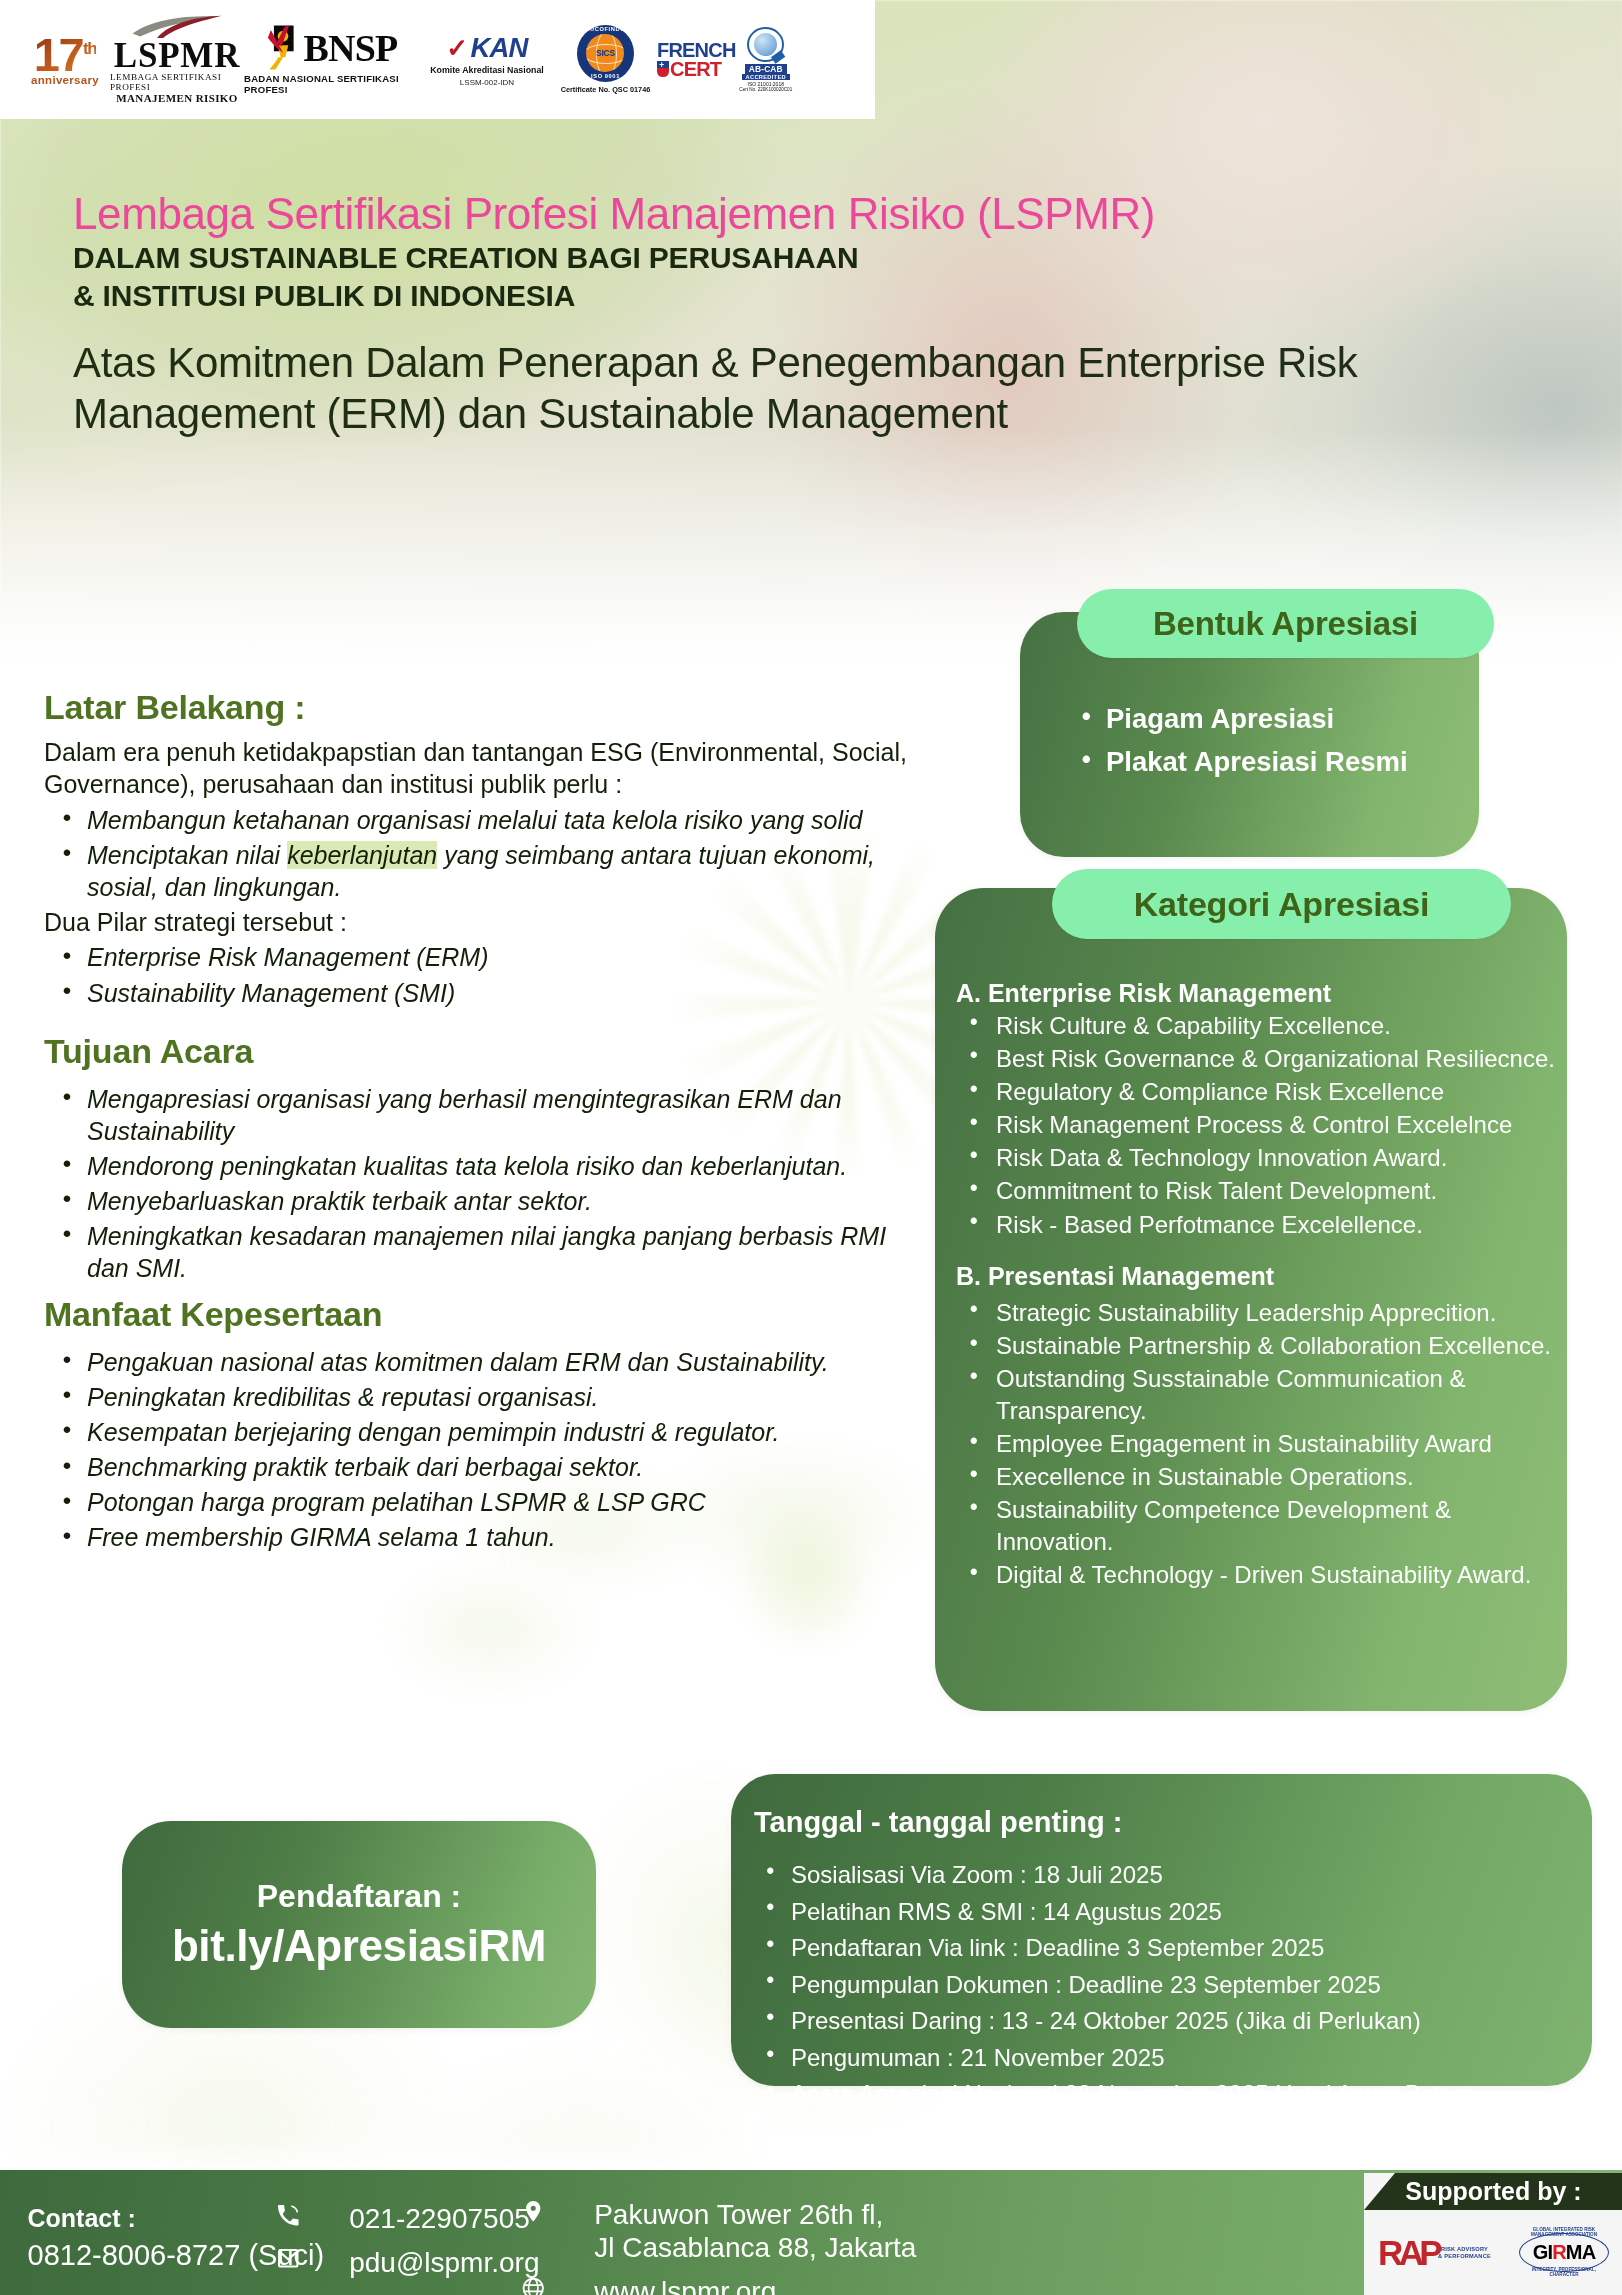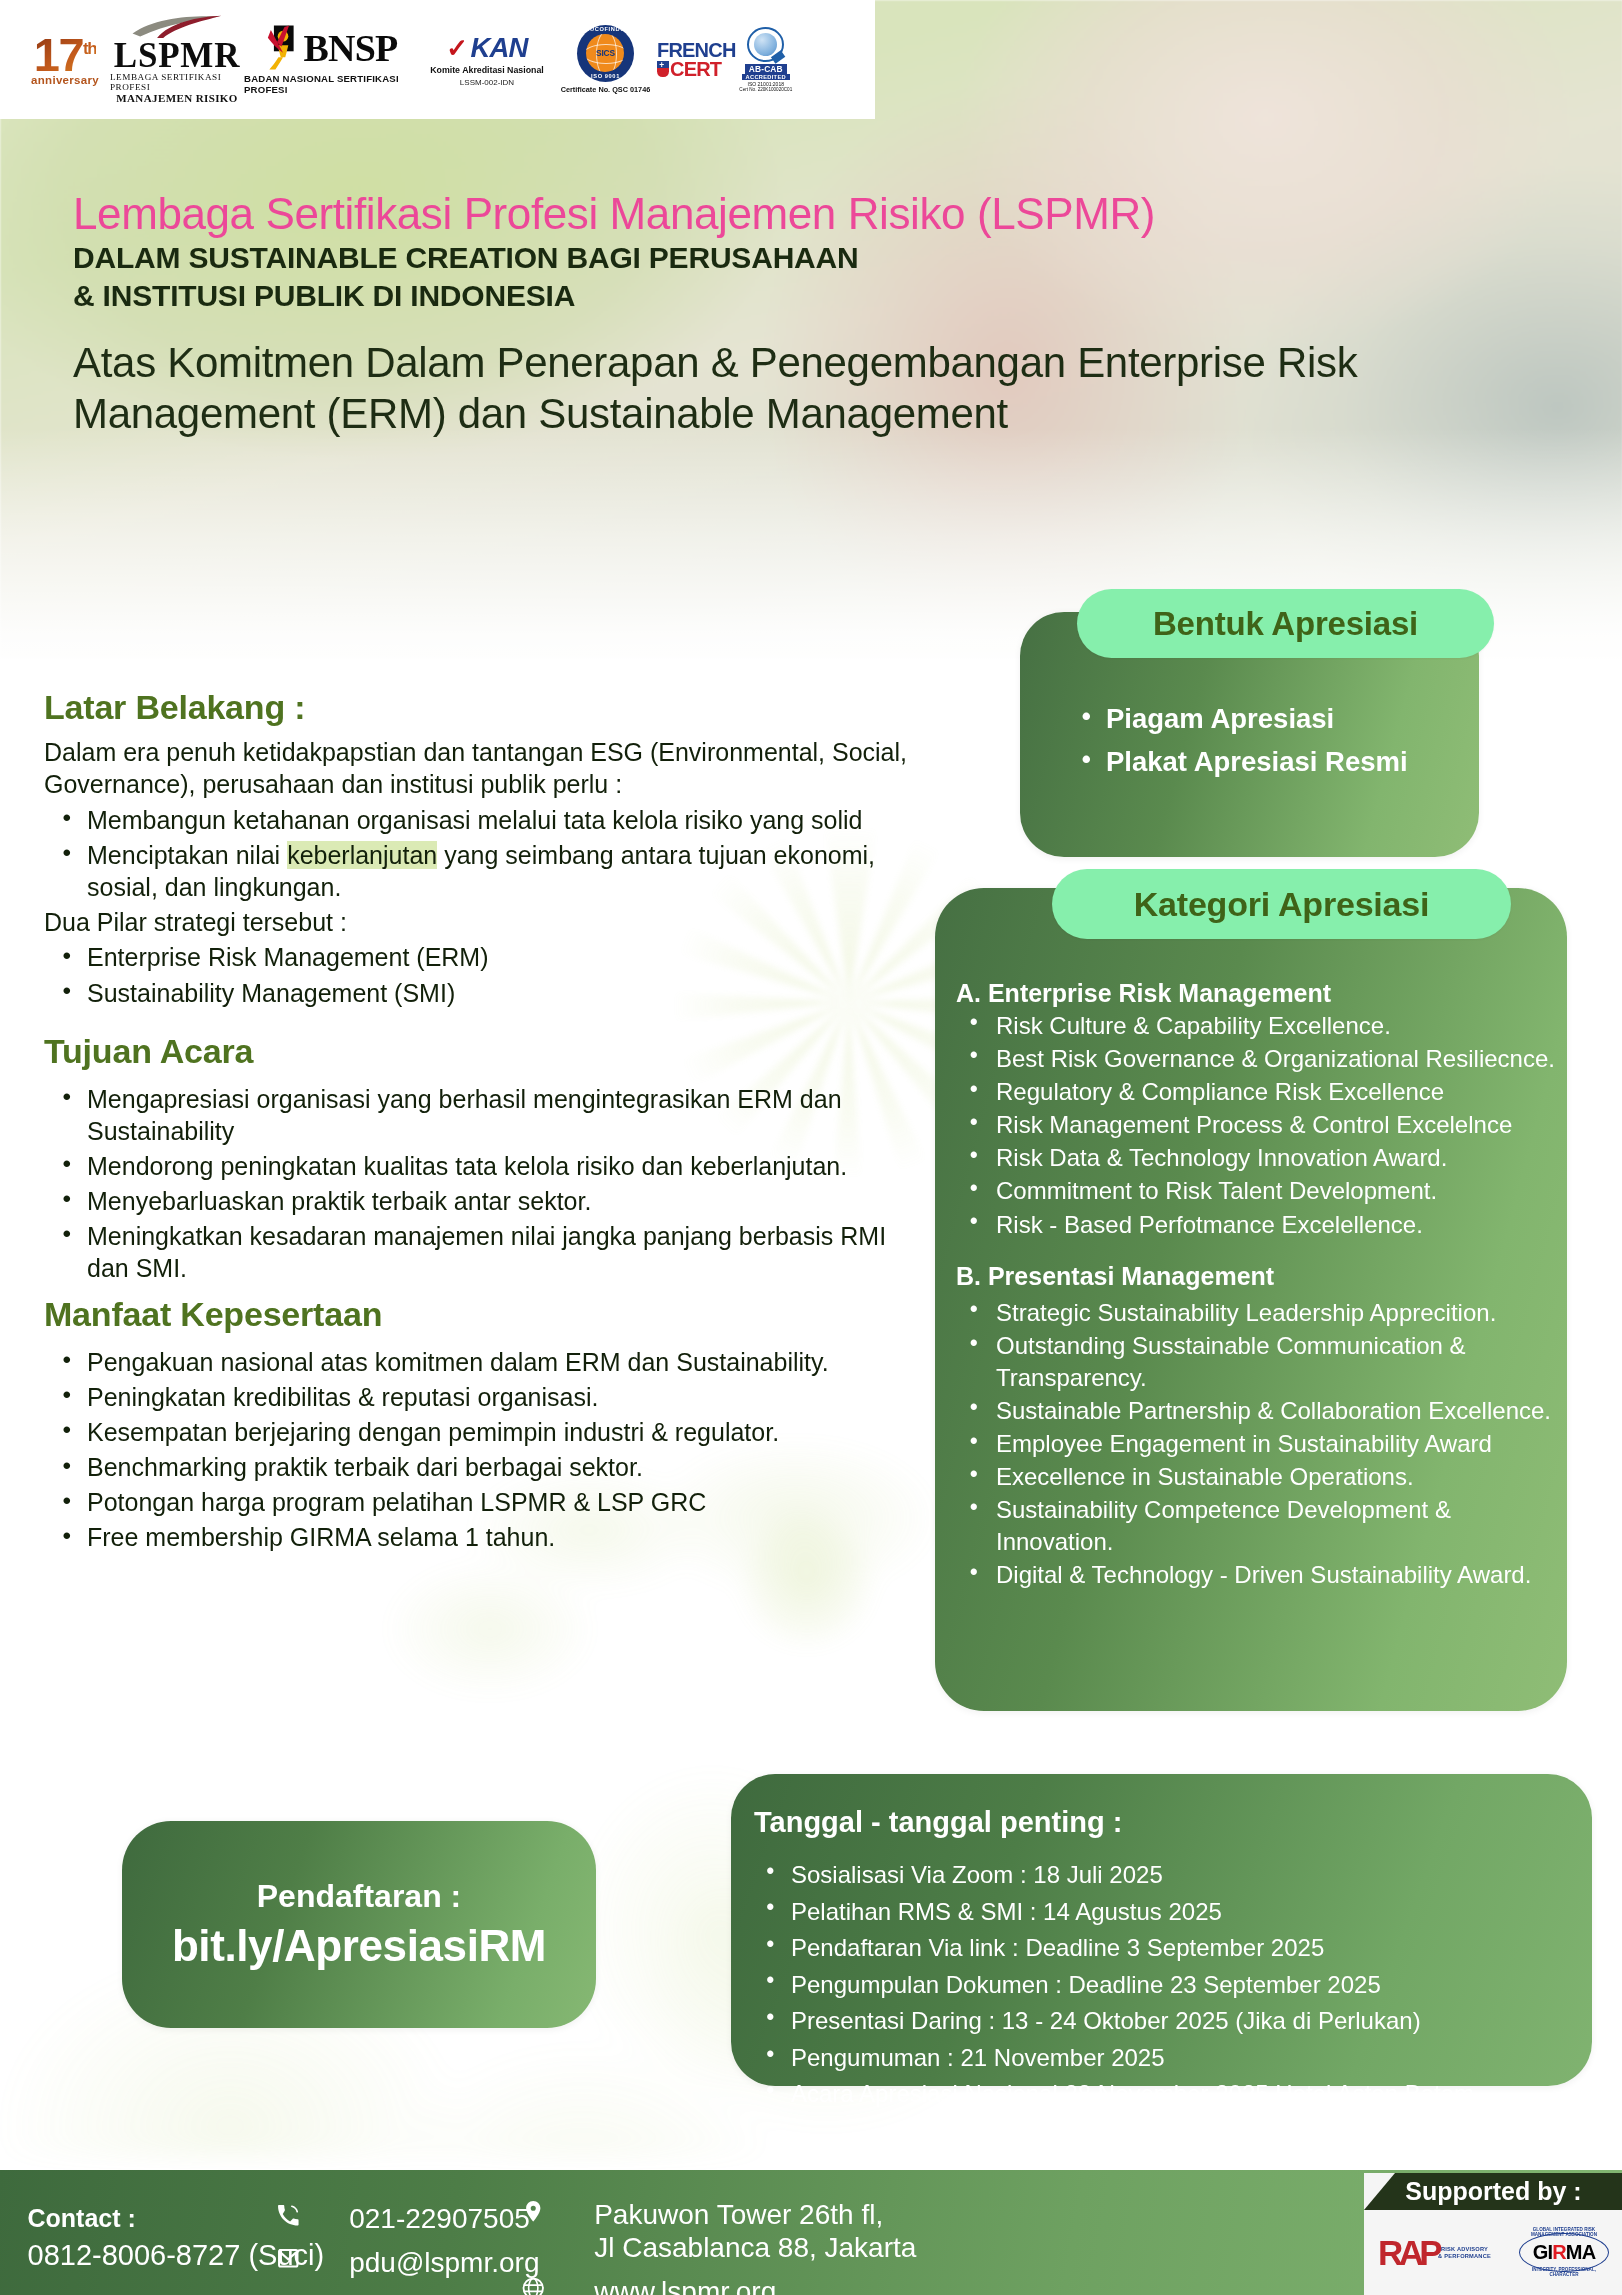--- a/index.html
+++ b/index.html
@@ -153,21 +153,21 @@
   }
 
   
   .left-col { position: absolute; left: 44px; top: 689px; width: 884px; }
   .sec-head {
     font-size: 34px; font-weight: 700; color: #4f7320; line-height: 1.1;
     margin-bottom: 9.2px; letter-spacing: -0.2px;
   }
   .sec-head.tight { margin-bottom: 12.2px; }
   .body-txt { font-size: 25px; color: #12200a; line-height: 1.30; }
-  ul.bul { list-style: none; margin: 3.1px 0 3.1px 0; padding: 0; }
+  ul.bul { list-style: none; margin: 3.1px 0 3.1px 0; padding: 0; font-style: italic; }
   ul.bul li {
     font-size: 25px; color: #12200a; line-height: 1.28;
     position: relative; padding-left: 43px; margin-bottom: 3.1px;
   }
   ul.bul li::before {
     content: "\2022"; position: absolute; left: 18.4px; top: -1.5px;
     font-size: 24.5px; color: #12200a;
   }
   .hl { background: rgba(190,216,120,.55); }
   .gap-sm { height: 9.2px; }
@@ -426,22 +426,22 @@
       <li>Best Risk Governance &amp; Organizational Resiliecnce.</li>
       <li>Regulatory &amp; Compliance Risk Excellence</li>
       <li>Risk Management Process &amp; Control Excelelnce</li>
       <li>Risk Data &amp; Technology Innovation Award.</li>
       <li>Commitment to Risk Talent Development.</li>
       <li>Risk - Based Perfotmance Excelellence.</li>
     </ul>
     <div class="kat-h b">B. Presentasi Management</div>
     <ul>
       <li>Strategic Sustainability Leadership Apprecition.</li>
+      <li>Sustainable Partnership &amp; Collaboration Excellence.</li>
       <li>Outstanding Susstainable Communication &amp; Transparency.</li>
-      <li>Sustainable Partnership &amp; Collaboration Excellence.</li>
       <li>Employee Engagement in Sustainability Award</li>
       <li>Execellence in Sustainable Operations.</li>
       <li>Sustainability Competence Development &amp; Innovation.</li>
       <li>Digital &amp; Technology - Driven Sustainability Award.</li>
     </ul>
   </div>
 
   <div class="panel" id="panel-daftar">
     <div class="daftar-l1">Pendaftaran :</div>
     <div class="daftar-l2">bit.ly/ApresiasiRM</div>

